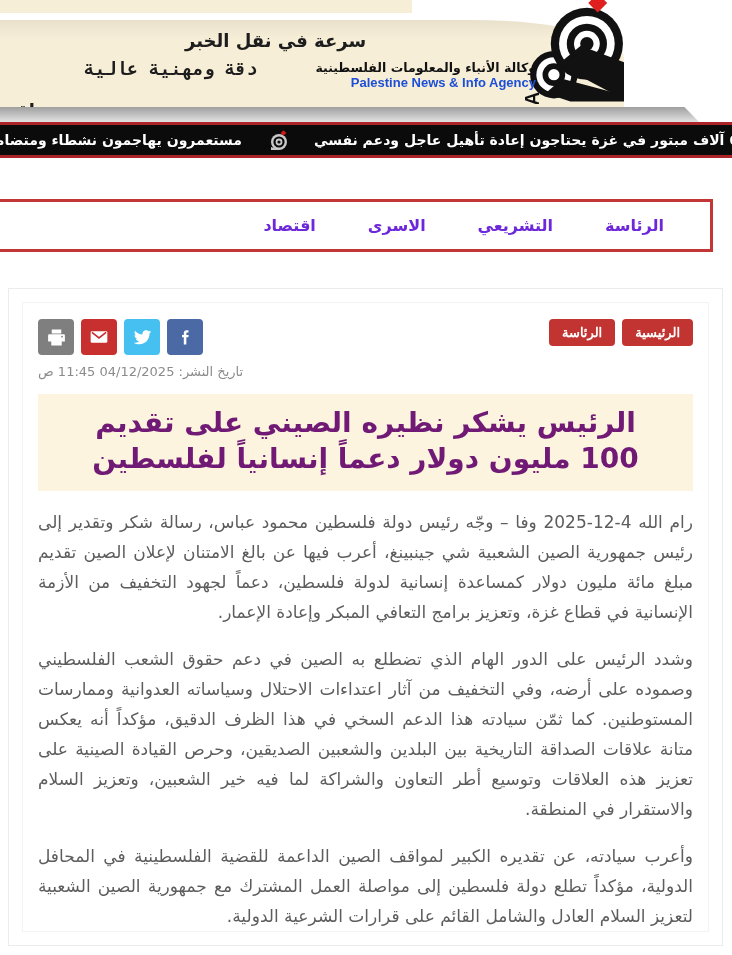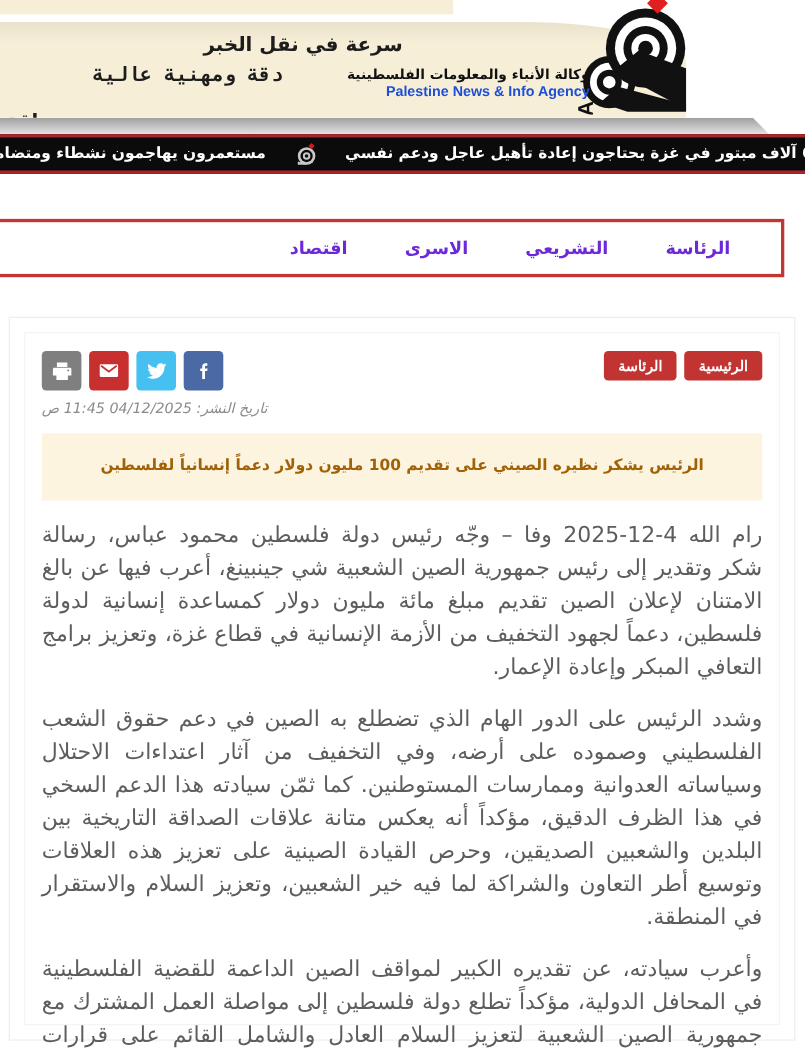--- a/index.html
+++ b/index.html
@@ -52,27 +52,27 @@
   .tag-btn { background:#c23431; color:#fff; font-size:13px; font-weight:bold;
     padding:6px 13px; border:none; border-radius:4px; cursor:pointer; }
   .share-col { display:flex; flex-direction:column; align-items:flex-start; direction:ltr; }
   .share-row { display:flex; gap:7px; }
   .sicon { width:36px; height:36px; border-radius:4px; display:flex; align-items:center;
     justify-content:center; cursor:pointer; }
   .sicon.print { background:#7f7f7f; }
   .sicon.mail  { background:#c8302f; }
   .sicon.tw    { background:#45c0f0; }
   .sicon.fb    { background:#4a69a5; }
-  .pub-date { margin-top:9px; direction:rtl; color:#8b8b8b; font-size:13px;font-style:italic; }
+  .pub-date { margin-top:9px; direction:rtl; color:#8b8b8b; font-size:13px; }
 
   .headline { margin-top:15px; background:#fcf4df; padding:11px 26px 14px;
-    text-align:center; color:#a16207; font-size:14px; font-weight:bold; line-height:36px; direction:rtl; }
+    text-align:center; color:#701a75; font-size:28px; font-weight:bold; line-height:36px; direction:rtl; }
 
   .body-text { margin-top:16px; direction:rtl; }
-  .body-text p { color:#5d5d5d; font-size:20px; line-height:30px; text-align:justify;
+  .body-text p { color:#5d5d5d; font-size:17px; line-height:30px; text-align:justify;
     margin-bottom:17px; }
 </style>
 </head>
 <body>
 
 <div class="stage">
 
   <div class="header">
     <div class="header-topstrip"></div>
     <div class="header-main"></div>

